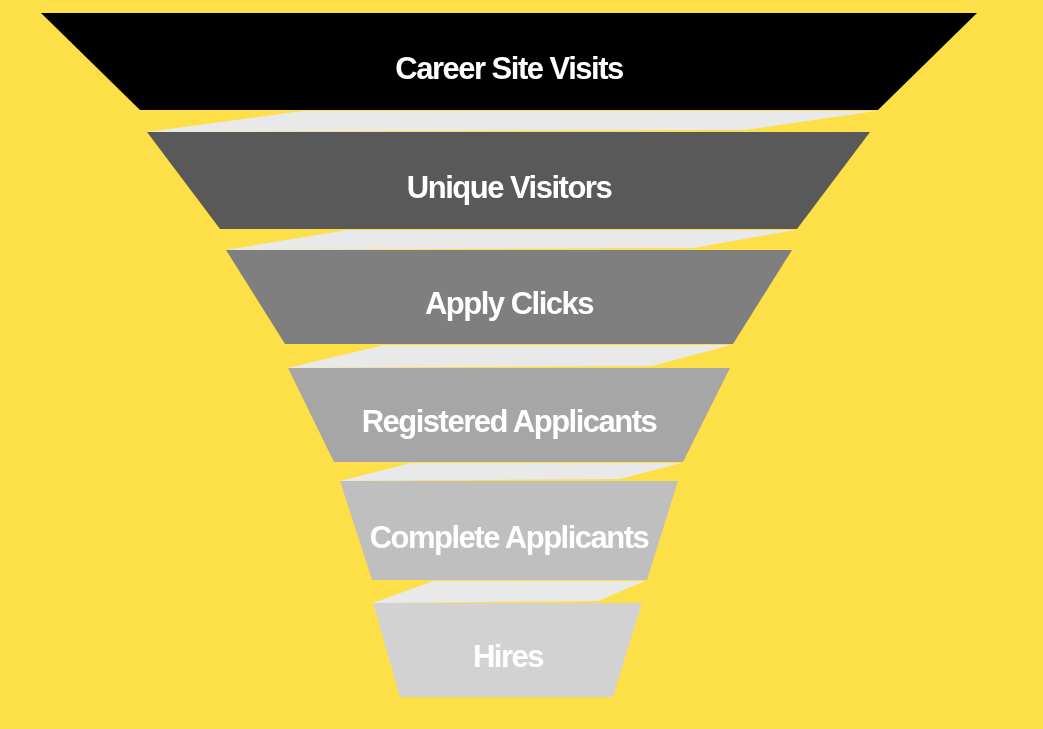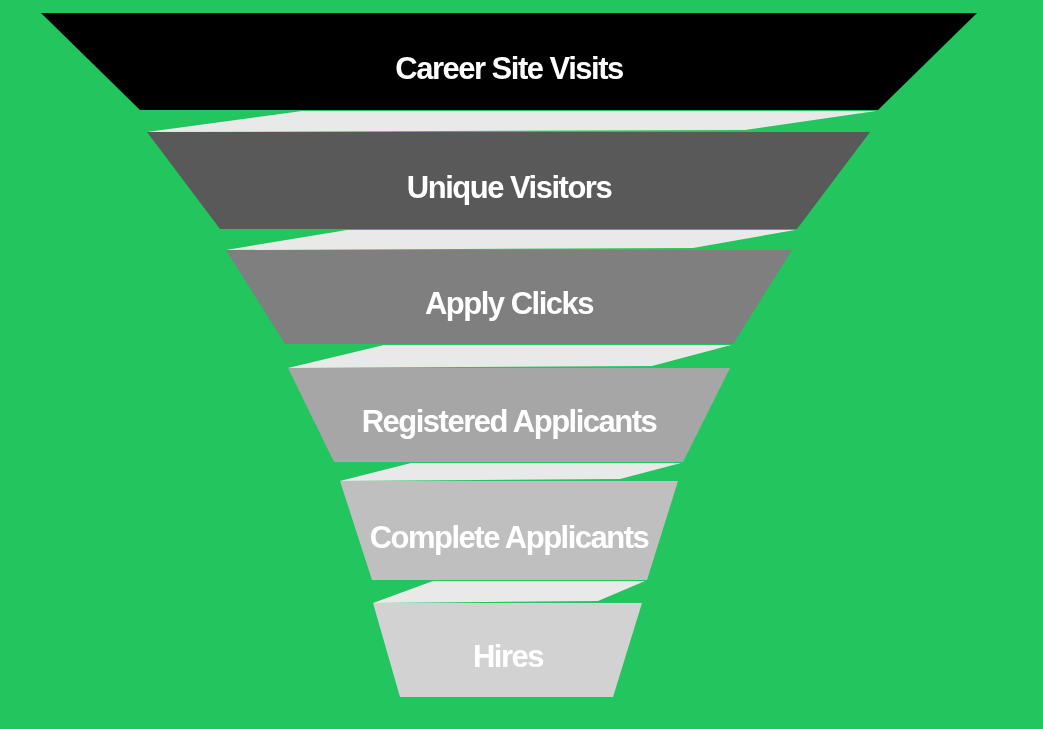--- a/index.html
+++ b/index.html
@@ -4,21 +4,21 @@
 <style>
   html, body {
     margin: 0;
     padding: 0;
     background: #ffffff;
   }
   .canvas {
     position: relative;
     width: 1043px;
     height: 729px;
-    background: #22c55e;
+    background: #fde047;
     overflow: hidden;
     font-family: "Liberation Sans", sans-serif;
   }
   .canvas svg { display: block; }
   text.funnel-label {
     font-family: "Liberation Sans", sans-serif;
     font-weight: 700;
     font-size: 31px;
     letter-spacing: -1.5px;
     text-anchor: middle;

